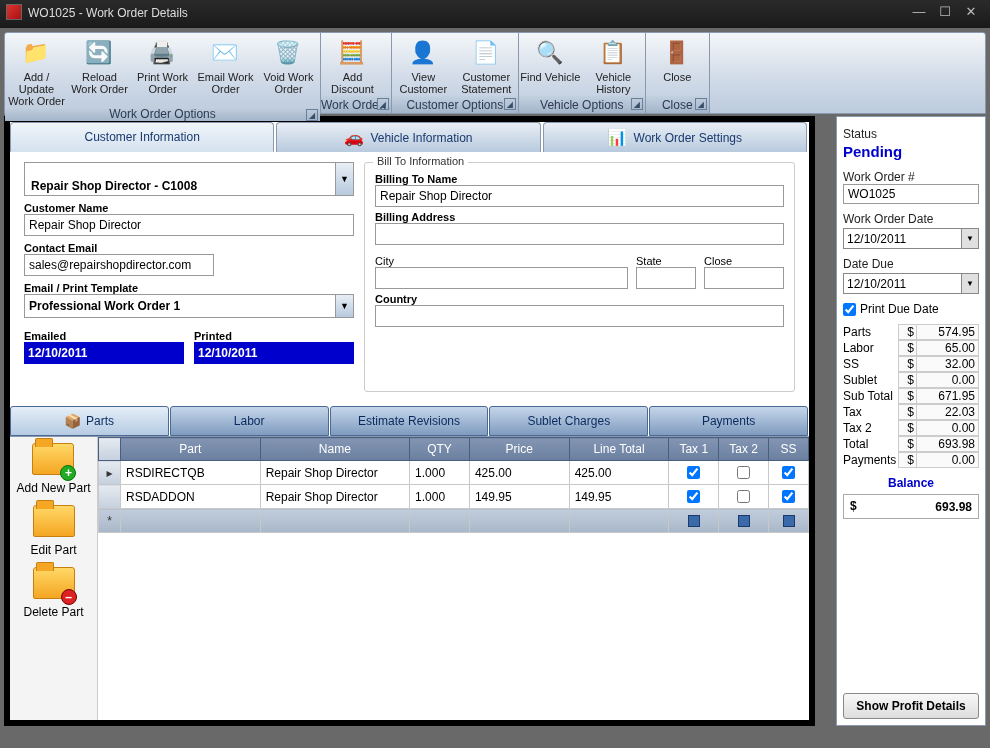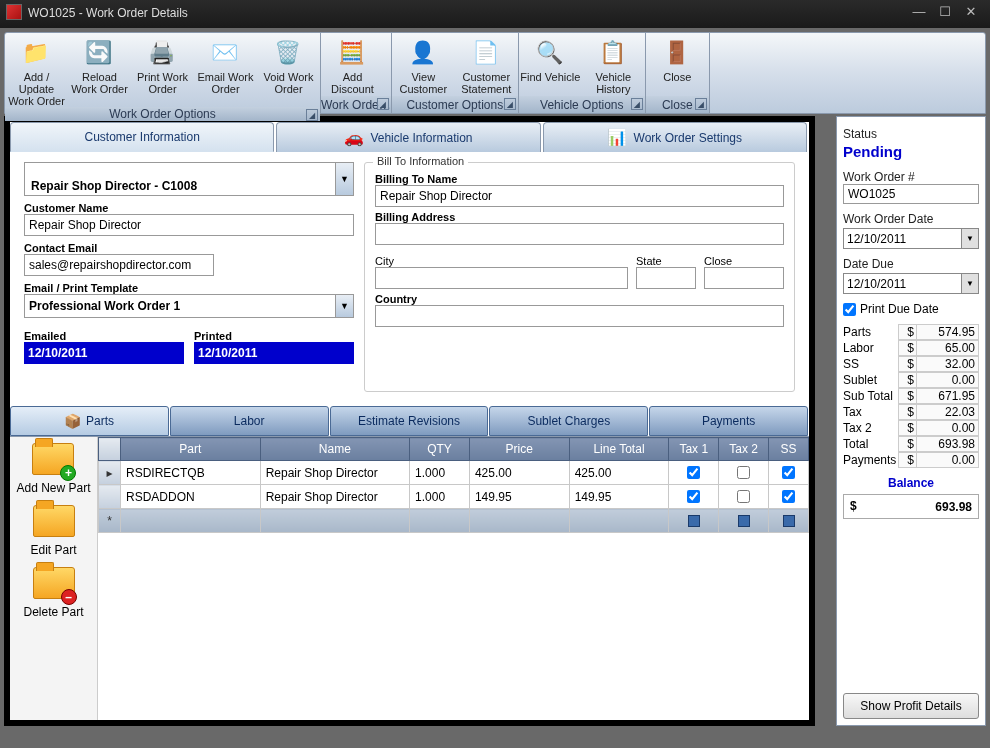--- a/index.html
+++ b/index.html
@@ -83,21 +83,21 @@
 .totals { margin-top: 8px; }
 .totals-row { display: flex; font-size: 11px; height: 16px; align-items: center; }
 .totals-row .tl { width: 55px; }
 .totals-row .tc { width: 18px; text-align: right; padding-right: 2px; border: 1px solid #ccc; border-right: none; background: #fafafa; }
 .totals-row .tv { flex: 1; text-align: right; padding-right: 3px; border: 1px solid #ccc; background: #fafafa; }
 
 .balance-lbl { text-align: center; color: #0000cc; font-weight: bold; font-size: 12px; margin-top: 8px; }
 .balance-val { border: 1px solid #aaa; text-align: right; padding: 4px 6px; font-weight: bold; font-size: 13px; margin-top: 4px; }
 .balance-val .cur { float: left; }
 
-.profit-btn { margin-top: auto; height: 26px; border: 1px solid #888; background: linear-gradient(#f8f8f8,#ddd); border-radius: 3px; font-size: 12px; cursor: pointer; }
+.profit-btn { margin-top: auto; height: 26px; border: 1px solid #888; background: linear-gradient(#f8f8f8,#ddd); border-radius: 3px; font-size: 12px; cursor: pointer; font-weight: bold; }
 </style>
 </head>
 <body>
 
 <div class="titlebar">
   <div class="app-icon"></div>
   <div class="title">WO1025 - Work Order Details</div>
   <div class="wbtn">—</div>
   <div class="wbtn">☐</div>
   <div class="wbtn">✕</div>

